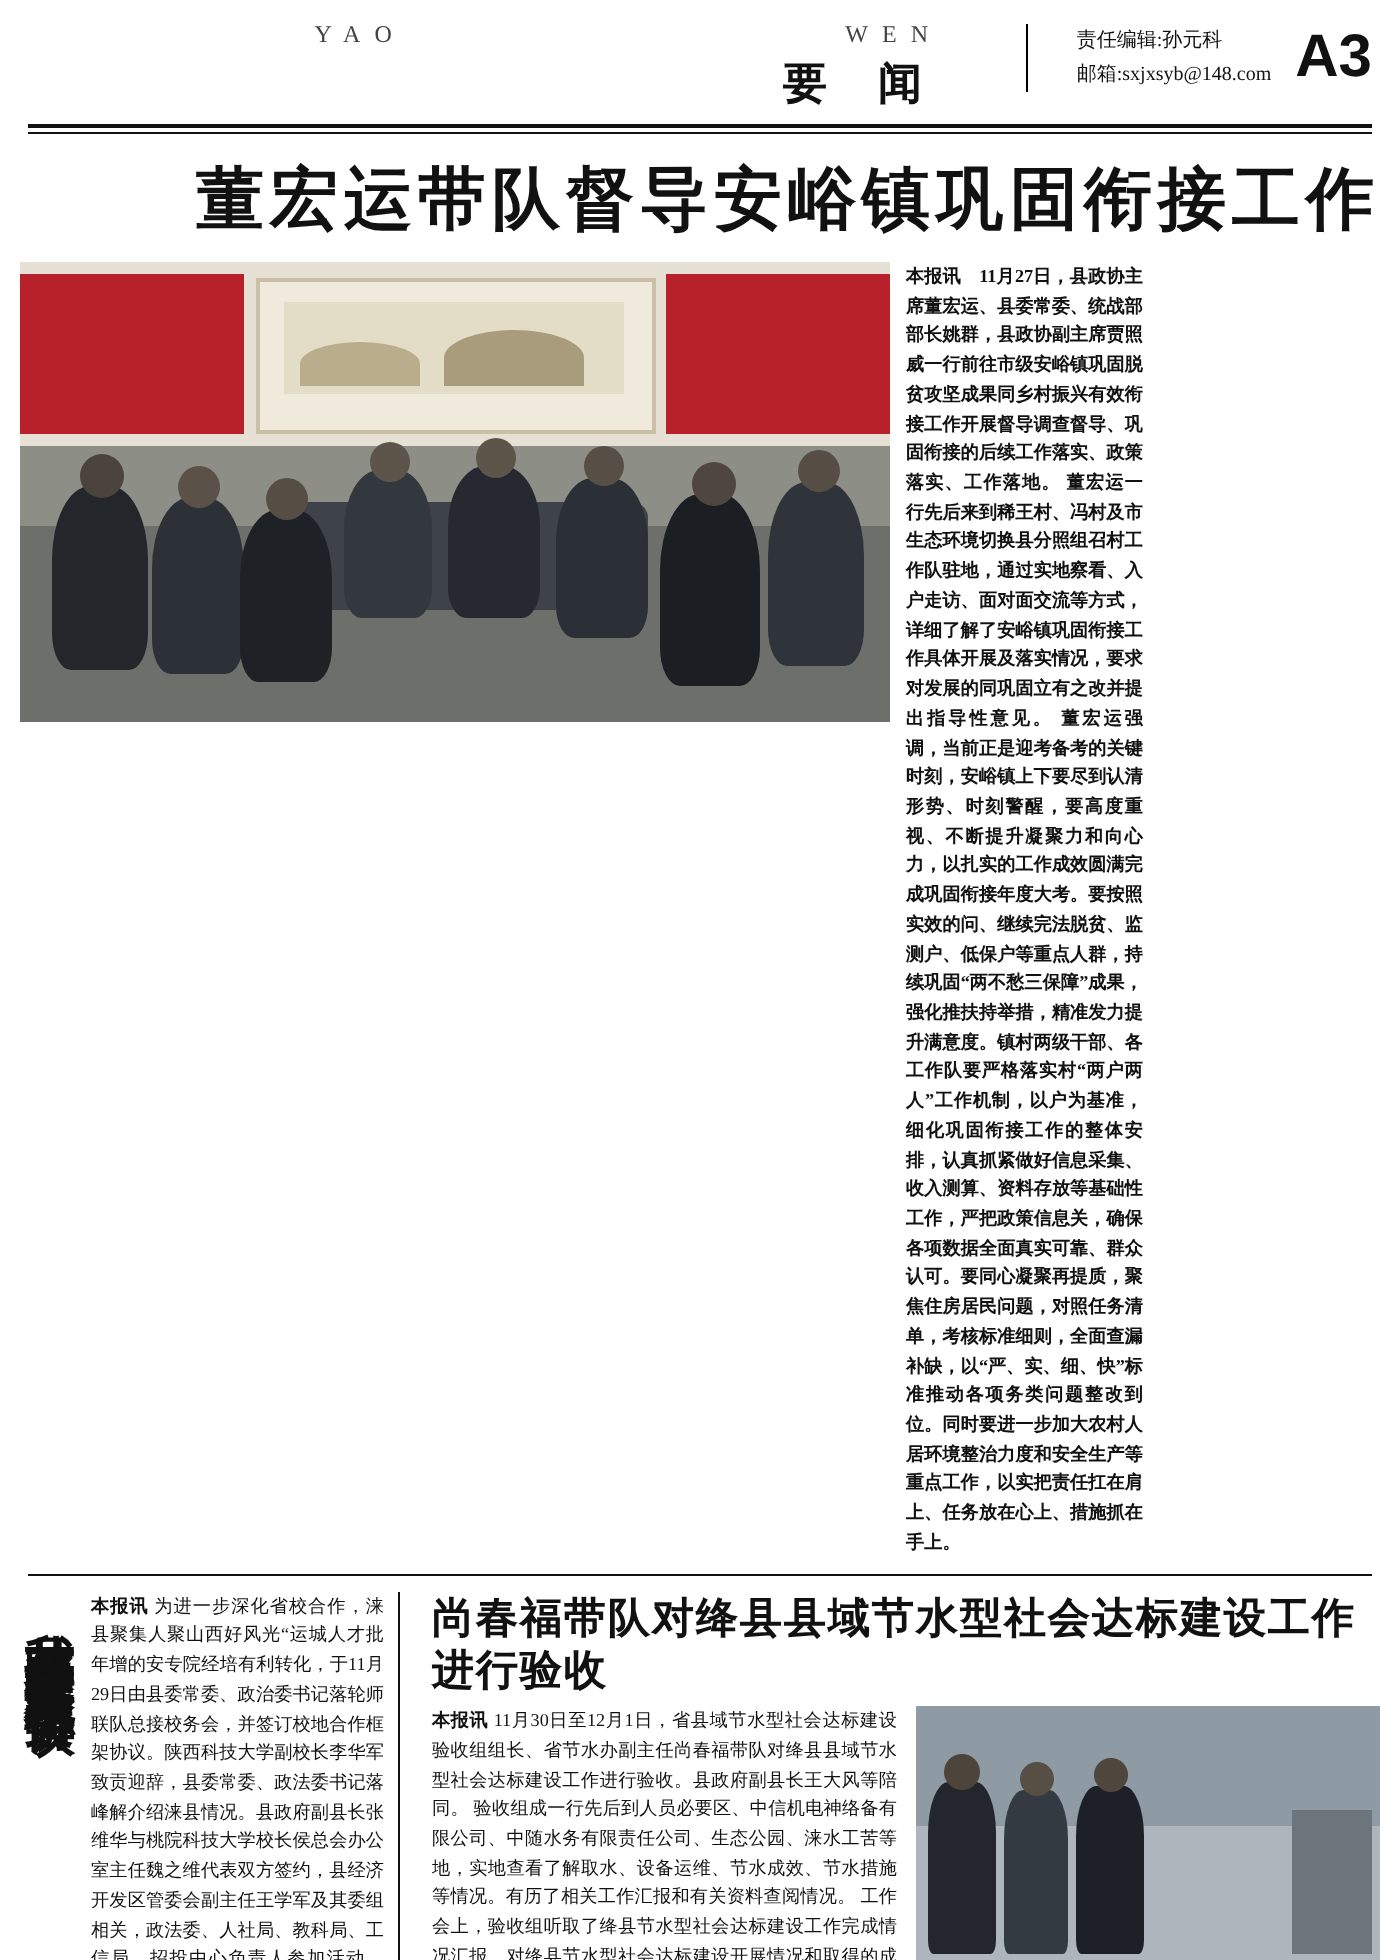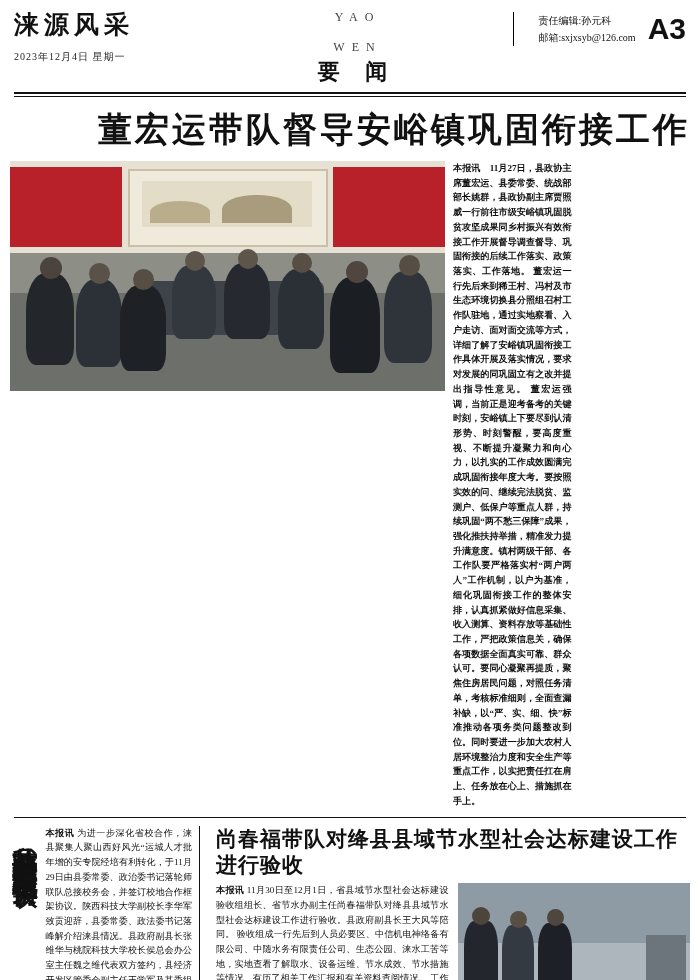--- a/index.html
+++ b/index.html
@@ -8,21 +8,21 @@
     font-family:"Liberation Serif","DejaVu Serif",serif;
     color:#111;overflow:hidden;position:relative;
   }
   .page{width:700px;height:980px;position:relative;box-sizing:border-box;padding:0 10px;}
 
   
   .masthead{display:flex;align-items:flex-start;justify-content:space-between;padding:8px 4px 2px 4px;}
   .mh-left{width:230px;}
   .mh-title{font-family:"DejaVu Serif",serif;font-weight:bold;font-size:25px;letter-spacing:5px;color:#111;white-space:nowrap;}
   .mh-date{font-size:10px;margin-top:9px;letter-spacing:1px;color:#222;}
-  .mh-center{flex:1;text-align:center;padding-top:2px;}
+  .mh-center{flex:1;text-align:right;padding-top:2px;}
   .mh-pinyin{font-size:12px;letter-spacing:7px;color:#444;font-family:"Liberation Serif",serif;}
   .mh-yaowen{font-size:22px;font-weight:bold;letter-spacing:10px;margin-top:2px;}
   .mh-right{width:215px;display:flex;align-items:flex-start;justify-content:flex-end;gap:8px;padding-top:4px;}
   .mh-contact{font-size:10px;line-height:1.7;text-align:left;border-left:1px solid #000;padding-left:24px;}
   .mh-page{font-size:30px;font-weight:bold;font-family:"Liberation Sans",sans-serif;line-height:1;padding-left:4px;padding-top:2px;}
 
   .rule-thick{border-top:2px solid #111;margin:3px 4px 0 4px;}
   .rule-thin{border-top:1px solid #111;margin:2px 4px 0 4px;}
 
   
@@ -66,36 +66,32 @@
   .fig{position:absolute;border-radius:40% 40% 20% 20%;}
   .head{position:absolute;border-radius:50%;}
   .banner-red{position:absolute;background:#b8202a;}
 </style>
 </head>
 <body>
 
 <div class="page">
 
   <div class="masthead">
-    <div class="mh-left">
-      <div class="mh-title">涞源风采</div>
-      <div class="mh-date">2023年12月4日 星期一</div>
-    </div>
     <div class="mh-center">
       <div class="mh-pinyin">
         <span>YAO</span>
         &nbsp;&nbsp;&nbsp;&nbsp;&nbsp;&nbsp;&nbsp;&nbsp;&nbsp;&nbsp;&nbsp;&nbsp;&nbsp;&nbsp;&nbsp;&nbsp;&nbsp;&nbsp;&nbsp;&nbsp;
         <span>WEN</span>
       </div>
       <div class="mh-yaowen">要 闻</div>
     </div>
     <div class="mh-right">
       <div class="mh-contact">
         <div>责任编辑:孙元科</div>
-        <div>邮箱:sxjxsyb@126.com</div>
+        <div>邮箱:sxjxsyb@148.com</div>
       </div>
       <div class="mh-page">A3</div>
     </div>
   </div>
   <div class="rule-thick"></div>
   <div class="rule-thin"></div>
 
   <div class="lead-head">董宏运带队督导安峪镇巩固衔接工作</div>
 
   <div class="topblock">

